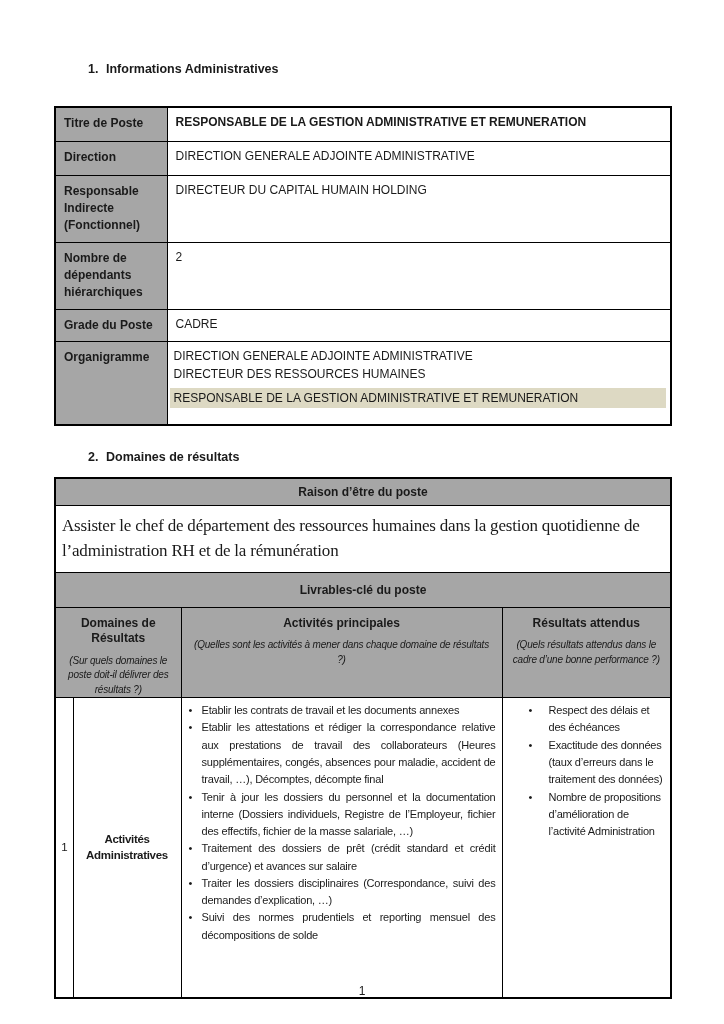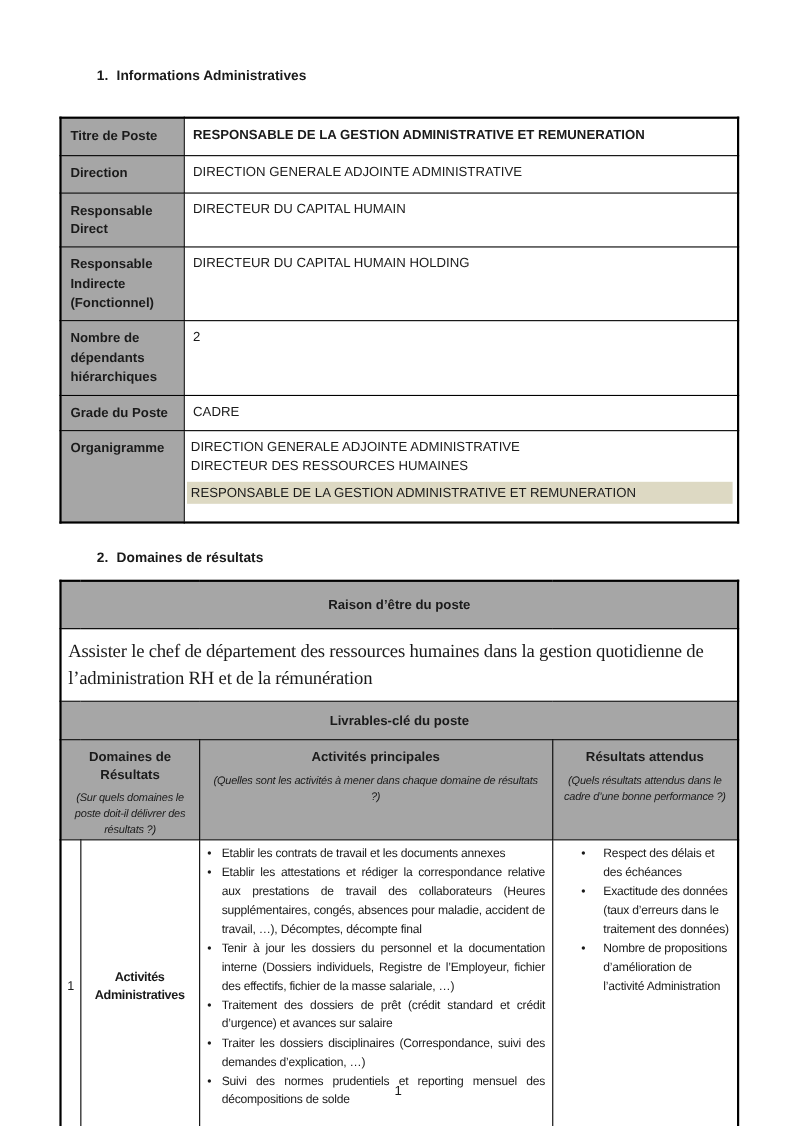--- a/index.html
+++ b/index.html
@@ -36,27 +36,27 @@
   .t1 tr.r4 td { height: 64px; }
   .t1 tr.r5 td { height: 30px; }
   .t1 tr.r6 td { height: 83px; }
   .t1 tr.r0 td.val { font-weight: bold; }
   .t1 td.val.org { padding: 6px 4px 6px 2px; }
   .t1 td.val.org .org-line { padding-left: 4px; line-height: 1.45; }
   .t1 .hl { background: var(--tan); margin-top: 5px; padding: 2px 4px; line-height: 1.35; }
 
   
   table.t2 { margin-top: 13px; font-size: 11px; letter-spacing: -0.2px; }
-  .t2 td.band { height: 44px; font-size: 12px; font-weight: bold; text-align: center; vertical-align: middle; letter-spacing: 0; }
+  .t2 td.band { height: 28px; font-size: 12px; font-weight: bold; text-align: center; vertical-align: middle; letter-spacing: 0; }
   .t2 tr.rb td { height: 36px; padding: 8px 6px; font-size: 17px; line-height: 1.45; font-family: Liberation Serif, serif; }
   .t2 tr.rc td { height: 35px; }
   .t2 tr.rd td { height: 90px; padding-top: 8px; text-align: center; }
   .t2 .ch-t { font-weight: bold; font-size: 12px; letter-spacing: 0; line-height: 1.3; padding: 0 6px; }
   .t2 .ch-s { font-style: italic; font-size: 10px; margin-top: 7px; line-height: 1.45; padding: 0 8px; text-align: center; }
-  .t2 tr.re td { height: 268px; }
+  .t2 tr.re td { height: 300px; }
   .t2 td.numcell { text-align: center; vertical-align: middle; font-size: 11.5px; }
   .t2 td.domcell { text-align: center; vertical-align: middle; font-weight: bold; font-size: 11.5px; letter-spacing: -0.3px; padding: 0 2px; line-height: 1.45; }
   .t2 td.actcell { padding: 4px 6px 4px 0; }
   .t2 td.rescell { padding: 4px 2px 4px 0; margin-left: 36px; }
   .t2 ul { list-style: none; }
   .t2 li { position: relative; line-height: 1.57; }
   .actcell li { padding-left: 20px; text-align: justify; }
   .actcell li::before { content: "\2022"; position: absolute; left: 7px; }
   .rescell li { padding-left: 46px; }
   .rescell li::before { content: "\2022"; position: absolute; left: 26px; }
@@ -79,24 +79,20 @@
         <col style="width:504px">
       </colgroup>
     <tbody>
       <tr class="r0">
         <td class="lbl">Titre de Poste</td>
         <td class="val">RESPONSABLE DE LA GESTION ADMINISTRATIVE ET REMUNERATION</td>
       </tr>
       <tr class="r1">
         <td class="lbl">Direction</td>
         <td class="val">DIRECTION GENERALE ADJOINTE ADMINISTRATIVE</td>
-      </tr>
-      <tr class="r2">
-        <td class="lbl">Responsable Direct</td>
-        <td class="val">DIRECTEUR DU CAPITAL HUMAIN</td>
       </tr>
       <tr class="r3">
         <td class="lbl">Responsable Indirecte (Fonctionnel)</td>
         <td class="val">DIRECTEUR DU CAPITAL HUMAIN HOLDING</td>
       </tr>
       <tr class="r4">
         <td class="lbl">Nombre de dépendants hiérarchiques</td>
         <td class="val">2</td>
       </tr>
       <tr class="r5">

